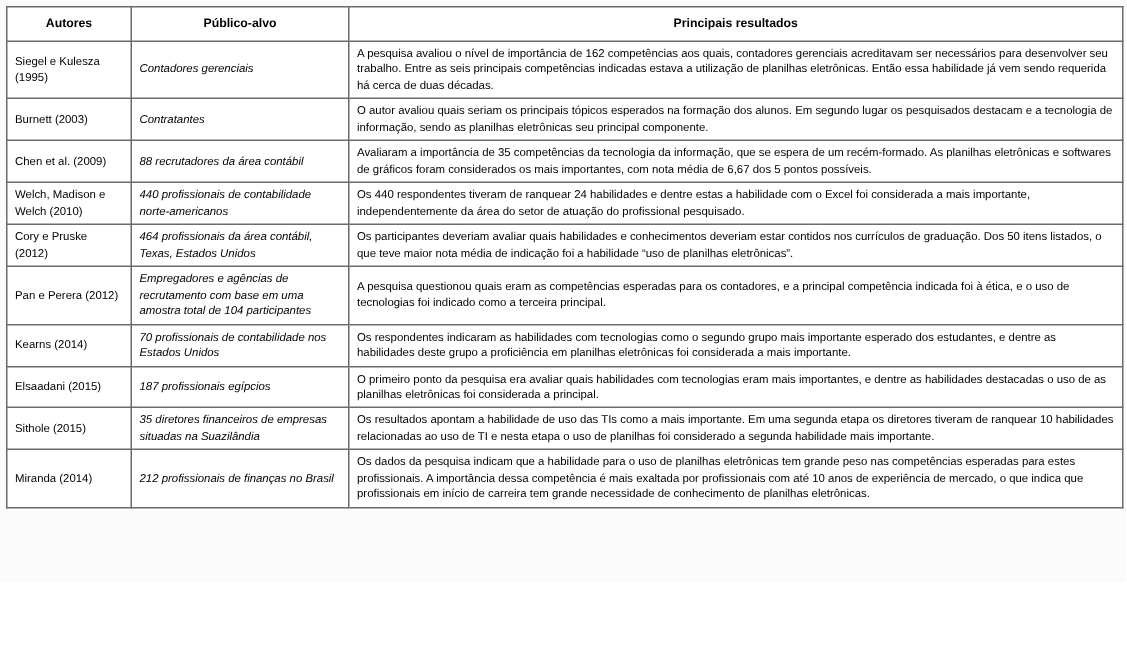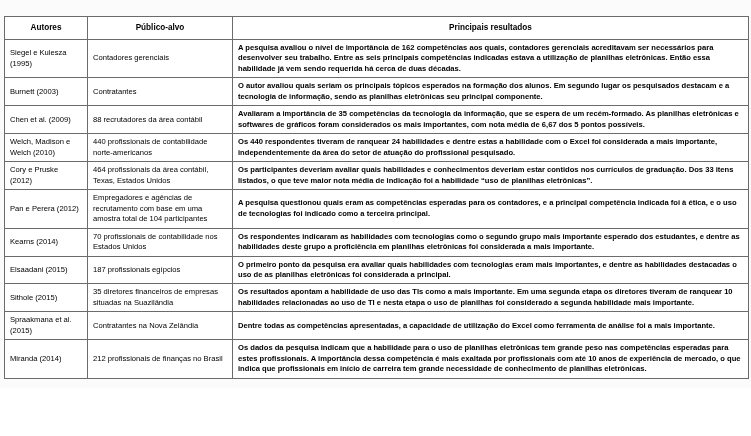--- a/index.html
+++ b/index.html
@@ -11,21 +11,21 @@
     width: 751px;
     height: 436px;
     overflow: hidden;
     font-family: "Liberation Sans", sans-serif;
     color: #000000;
   }
   .page {
     width: 751px;
     height: 388px;
     box-sizing: border-box;
-    padding: 16px 3px 3px 4px;
+    padding: 4px 3px 3px 4px;
     background: #fbfbfb;
   }
   table.lit-table {
     width: 744px;
     border-collapse: collapse;
     table-layout: fixed;
     background: #ffffff;
     border: 1px solid #4a4a4a;
   }
   table.lit-table col.c-authors { width: 83px; }
@@ -48,27 +48,27 @@
     padding: 4px 4px;
     height: 14px;
   }
   td.cell-authors {
     font-size: 7.6px;
     line-height: 1.4;
   }
   td.cell-audience {
     font-size: 7.6px;
     line-height: 1.4;
+    font-style: italic;
   }
   td.cell-results {
     text-align: justify;
     text-justify: inter-word;
     line-height: 1.42;
     vertical-align: middle;
-    font-weight: bold;
   }
 </style>
 </head>
 <body>
 
 <div class="page">
   <table class="lit-table">
     <colgroup>
       <col class="c-authors">
       <col class="c-audience">
@@ -98,21 +98,21 @@
           <td class="cell-results">Avaliaram a importância de 35 competências da tecnologia da informação, que se espera de um recém-formado. As planilhas eletrônicas e softwares de gráficos foram considerados os mais importantes, com nota média de 6,67 dos 5 pontos possíveis.</td>
         </tr>
         <tr>
           <td class="cell-authors">Welch, Madison e Welch (2010)</td>
           <td class="cell-audience">440 profissionais de contabilidade norte-americanos</td>
           <td class="cell-results">Os 440 respondentes tiveram de ranquear 24 habilidades e dentre estas a habilidade com o Excel foi considerada a mais importante, independentemente da área do setor de atuação do profissional pesquisado.</td>
         </tr>
         <tr>
           <td class="cell-authors">Cory e Pruske (2012)</td>
           <td class="cell-audience">464 profissionais da área contábil, Texas, Estados Unidos</td>
-          <td class="cell-results">Os participantes deveriam avaliar quais habilidades e conhecimentos deveriam estar contidos nos currículos de graduação. Dos 33 itens listados, o que teve maior nota média de indicação foi a habilidade “uso de planilhas eletrônicas”.</td>
+          <td class="cell-results">Os participantes deveriam avaliar quais habilidades e conhecimentos deveriam estar contidos nos currículos de graduação. Dos 50 itens listados, o que teve maior nota média de indicação foi a habilidade “uso de planilhas eletrônicas”.</td>
         </tr>
         <tr>
           <td class="cell-authors">Pan e Perera (2012)</td>
           <td class="cell-audience">Empregadores e agências de recrutamento com base em uma amostra total de 104 participantes</td>
           <td class="cell-results">A pesquisa questionou quais eram as competências esperadas para os contadores, e a principal competência indicada foi à ética, e o uso de tecnologias foi indicado como a terceira principal.</td>
         </tr>
         <tr>
           <td class="cell-authors">Kearns (2014)</td>
           <td class="cell-audience">70 profissionais de contabilidade nos Estados Unidos</td>
           <td class="cell-results">Os respondentes indicaram as habilidades com tecnologias como o segundo grupo mais importante esperado dos estudantes, e dentre as habilidades deste grupo a proficiência em planilhas eletrônicas foi considerada a mais importante.</td>
@@ -121,24 +121,19 @@
           <td class="cell-authors">Elsaadani (2015)</td>
           <td class="cell-audience">187 profissionais egípcios</td>
           <td class="cell-results">O primeiro ponto da pesquisa era avaliar quais habilidades com tecnologias eram mais importantes, e dentre as habilidades destacadas o uso de as planilhas eletrônicas foi considerada a principal.</td>
         </tr>
         <tr>
           <td class="cell-authors">Sithole (2015)</td>
           <td class="cell-audience">35 diretores financeiros de empresas situadas na Suazilândia</td>
           <td class="cell-results">Os resultados apontam a habilidade de uso das TIs como a mais importante. Em uma segunda etapa os diretores tiveram de ranquear 10 habilidades relacionadas ao uso de TI e nesta etapa o uso de planilhas foi considerado a segunda habilidade mais importante.</td>
         </tr>
         <tr>
-          <td class="cell-authors">Spraakmana et al. (2015)</td>
-          <td class="cell-audience">Contratantes na Nova Zelândia</td>
-          <td class="cell-results">Dentre todas as competências apresentadas, a capacidade de utilização do Excel como ferramenta de análise foi a mais importante.</td>
-        </tr>
-        <tr>
           <td class="cell-authors">Miranda (2014)</td>
           <td class="cell-audience">212 profissionais de finanças no Brasil</td>
           <td class="cell-results">Os dados da pesquisa indicam que a habilidade para o uso de planilhas eletrônicas tem grande peso nas competências esperadas para estes profissionais. A importância dessa competência é mais exaltada por profissionais com até 10 anos de experiência de mercado, o que indica que profissionais em início de carreira tem grande necessidade de conhecimento de planilhas eletrônicas.</td>
         </tr>
       </tbody>
   </table>
 </div>
 
 </body></html>

